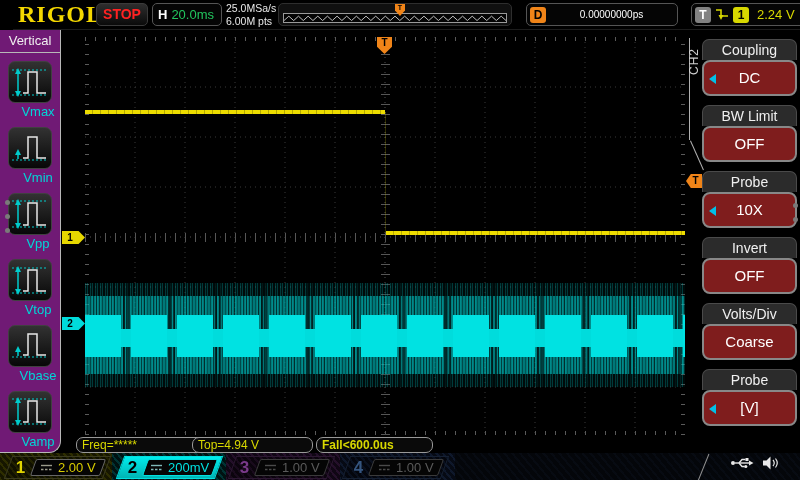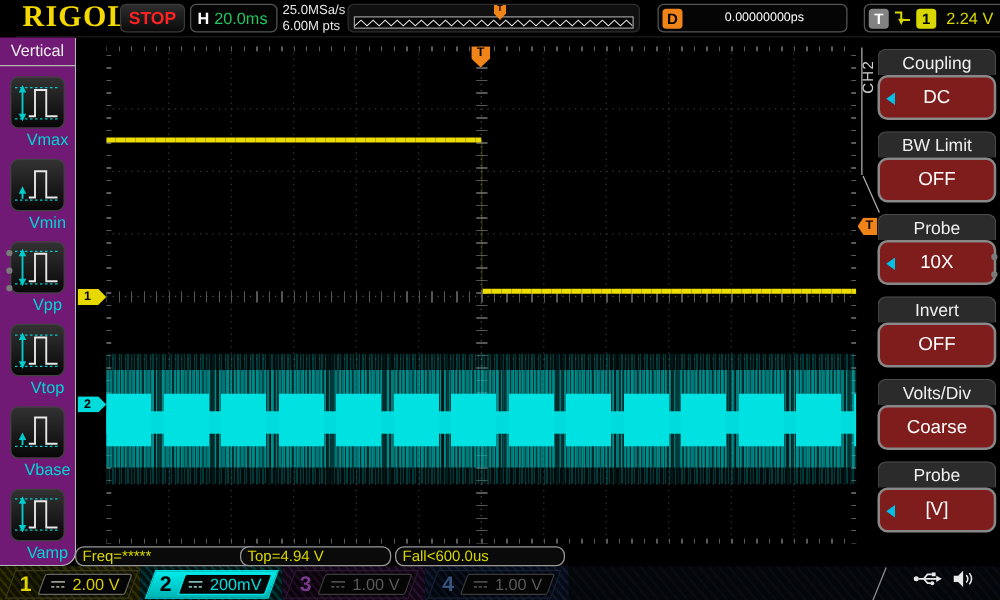--- a/index.html
+++ b/index.html
@@ -130,23 +130,23 @@
   .rm-value { position:relative; height:36px; background:#7f1d1d; border:2px solid #888;
               border-radius:8px; color:#fff; font-size:15px; text-align:center; line-height:32px; }
   .rm-arrow { position:absolute; left:5px; top:12px; width:0; height:0;
               border-right:7px solid #00c0e8; border-top:5px solid transparent;
               border-bottom:5px solid transparent; }
 
   
   .meas { position:absolute; top:437px; height:16px; background:#0a0a0a; border:1px solid #999;
           border-radius:7px; color:#d8d800; font-size:12px; line-height:14px; padding-left:5px;
           z-index:6; }
-  #meas-freq { left:60px;  width:148px; }
+  #meas-freq { left:76px;  width:148px; }
   #meas-top  { left:192px; width:121px; }
-  #meas-fall { left:316px; width:136px; }
+  #meas-fall { left:316px; width:117px;font-weight:bold; }
 
   
   #chanbar { position:absolute; left:0; top:453px; width:800px; height:27px; background:#000; }
   .hatchband { position:absolute; top:0; height:27px; }
   #hb1 { left:0;   width:112px; background:repeating-linear-gradient(50deg,rgba(150,150,0,.30) 0 2px,rgba(22,22,0,1) 2px 5px); }
   #hb2 { left:112px; width:114px; background:repeating-linear-gradient(50deg,rgba(0,160,160,.32) 0 2px,rgba(0,18,18,1) 2px 5px); }
   #hb3 { left:226px; width:114px; background:repeating-linear-gradient(50deg,rgba(140,60,160,.26) 0 2px,rgba(16,6,20,1) 2px 5px); }
   #hb4 { left:340px; width:115px; background:repeating-linear-gradient(50deg,rgba(60,100,180,.24) 0 2px,rgba(6,10,20,1) 2px 5px); }
   #hb5 { left:455px; width:345px; background:repeating-linear-gradient(50deg,rgba(40,60,100,.18) 0 2px,rgba(4,6,10,1) 2px 6px); }
 

